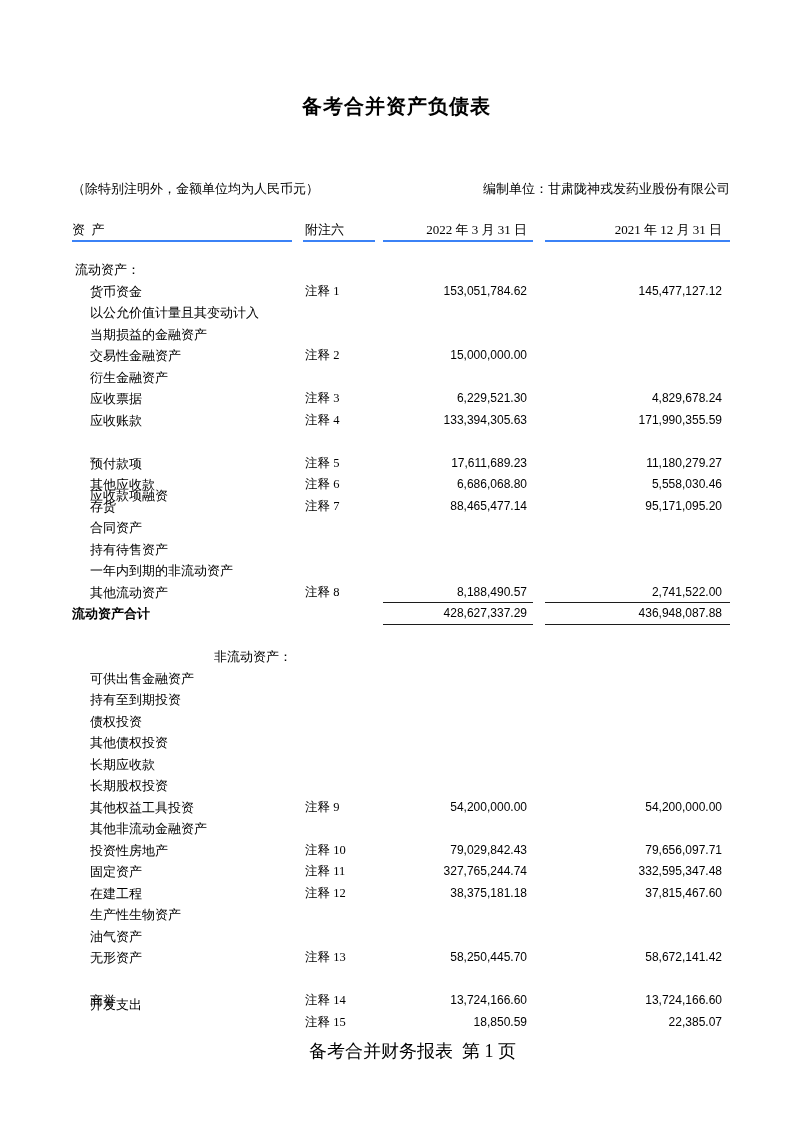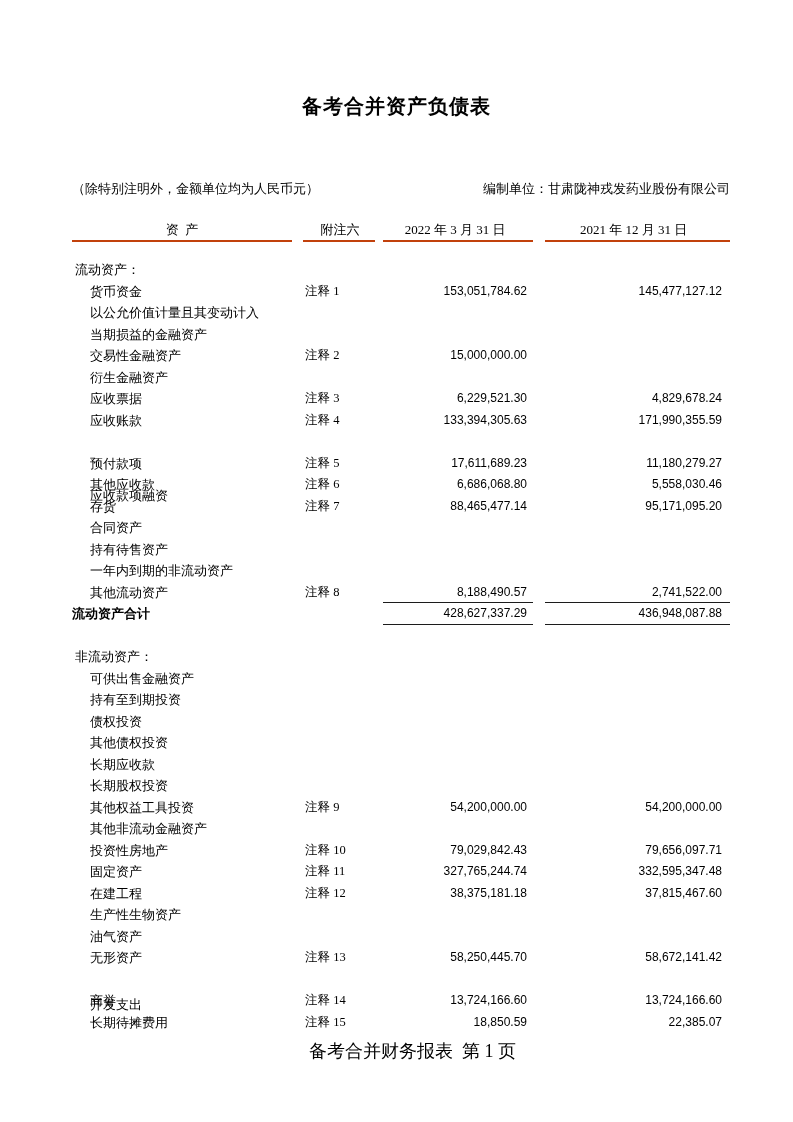--- a/index.html
+++ b/index.html
@@ -46,22 +46,21 @@
     position: absolute;
     top: 0; height: 100%;
     box-sizing: border-box;
     font-size: 13px;
     line-height: 21.5px;
     white-space: pre;
     overflow: visible;
   }
   .thead .cell {
     line-height: 22px;
-    text-align: center;
-    border-bottom: 2px solid #c2410c;
+    border-bottom: 2px solid #3b82f6;
   }
   .c-item { left: 0;     width: 220px; }
   .c-note { left: 231px; width: 72px;  padding-left: 2px; }
   .c-v1   { left: 311px; width: 150px; text-align: right; padding-right: 6px; }
   .c-v2   { left: 473px; width: 185px; text-align: right; padding-right: 8px; }
   .trow .c-v1, .trow .c-v2 {
     font-family: "Liberation Sans", "DejaVu Sans", sans-serif;
     font-size: 12px;
     line-height: 21.5px;
   }
@@ -200,21 +199,21 @@
           <div class="cell c-note"></div>
           <div class="cell c-v1 rule">428,627,337.29</div>
           <div class="cell c-v2 rule">436,948,087.88</div>
         </div>
         <div class="trow ind0 spacer" style="top: 624.5px;">
           <div class="cell c-item"></div>
           <div class="cell c-note"></div>
           <div class="cell c-v1"></div>
           <div class="cell c-v2"></div>
         </div>
-        <div class="trow ind0" style="top: 646px;">
+        <div class="trow ind0" style="top: 646px; text-align: right;">
           <div class="cell c-item">非流动资产：</div>
           <div class="cell c-note"></div>
           <div class="cell c-v1"></div>
           <div class="cell c-v2"></div>
         </div>
         <div class="trow ind1" style="top: 667.5px;">
           <div class="cell c-item">可供出售金融资产</div>
           <div class="cell c-note"></div>
           <div class="cell c-v1"></div>
           <div class="cell c-v2"></div>
@@ -303,21 +302,20 @@
           <div class="cell c-v1"></div>
           <div class="cell c-v2"></div>
         </div>
         <div class="trow ind1" style="top: 990px;">
           <div class="cell c-item">商誉</div>
           <div class="cell c-note">注释 14</div>
           <div class="cell c-v1">13,724,166.60</div>
           <div class="cell c-v2">13,724,166.60</div>
         </div>
         <div class="trow ind1" style="top: 1011.5px;">
-          <div class="cell c-item">长期待摊费用</div>
           <div class="cell c-note">注释 15</div>
           <div class="cell c-v1">18,850.59</div>
           <div class="cell c-v2">22,385.07</div>
         </div>
       </div>
   </div>
 
   <div class="page-footer">备考合并财务报表  第 1 页</div>
 
 </div>

